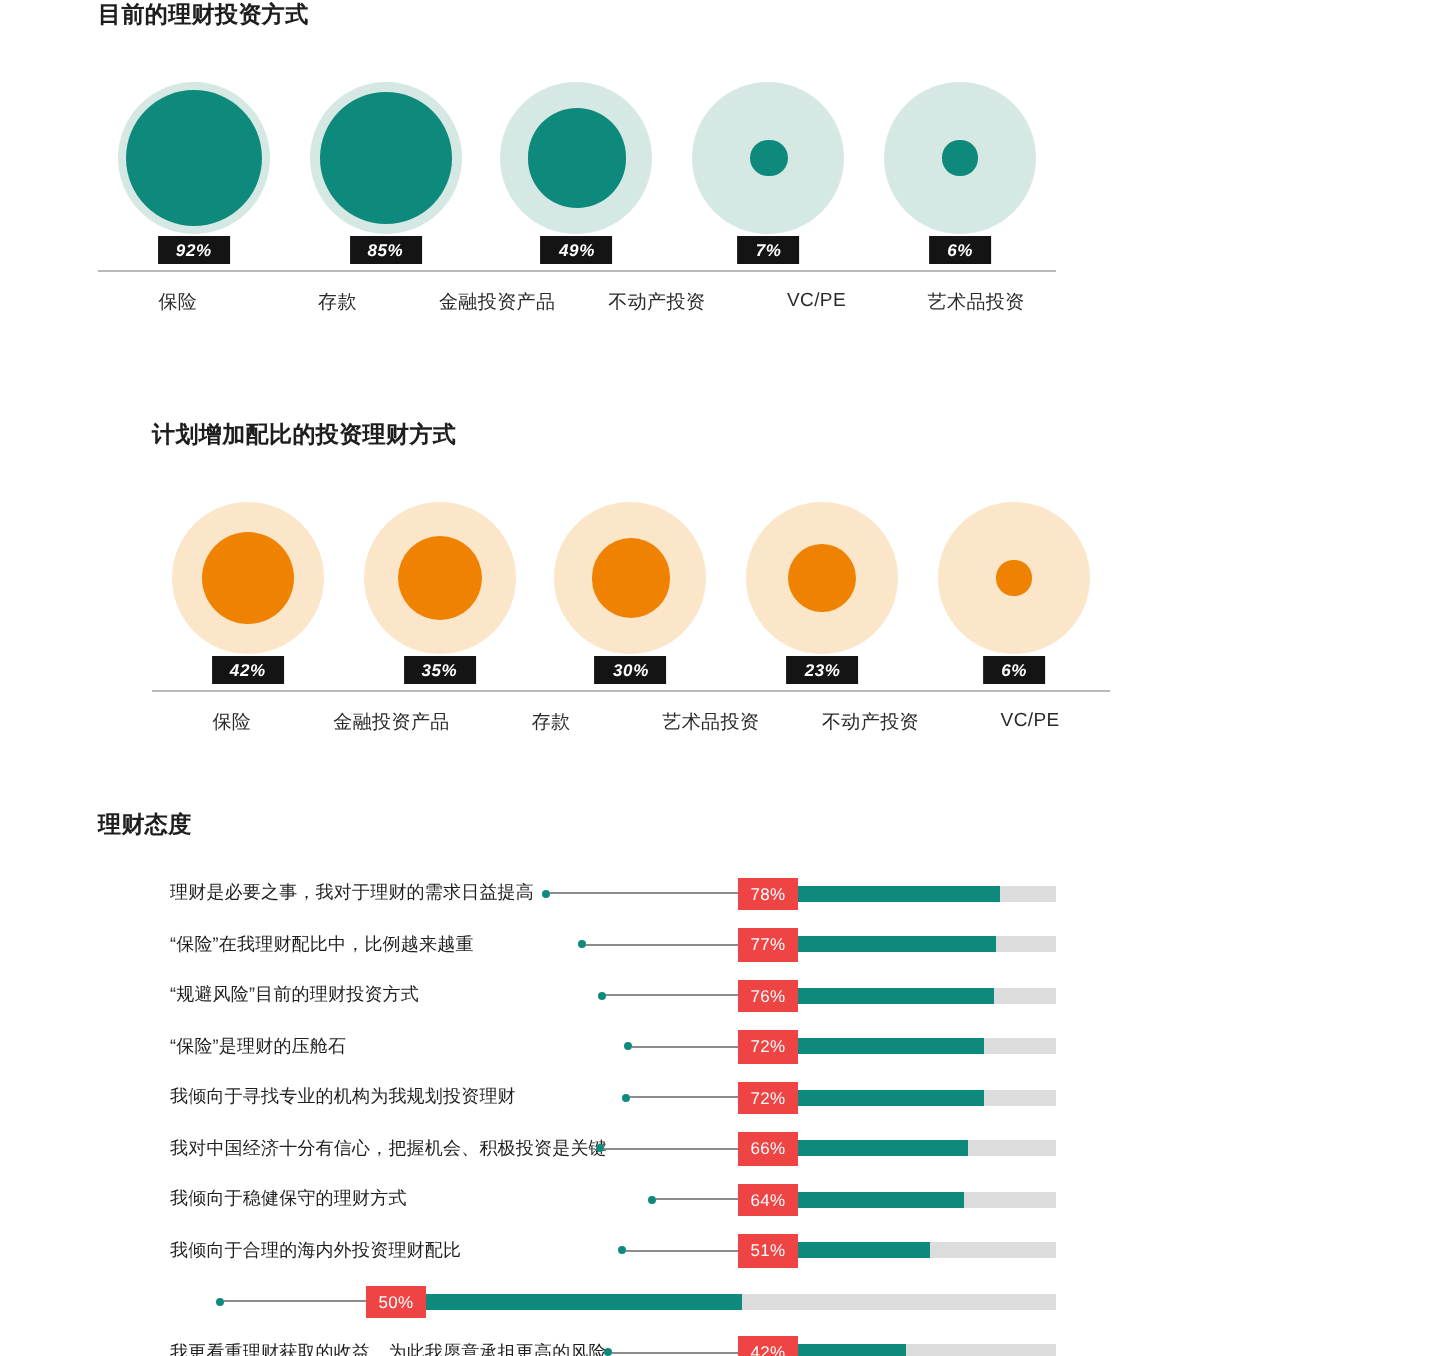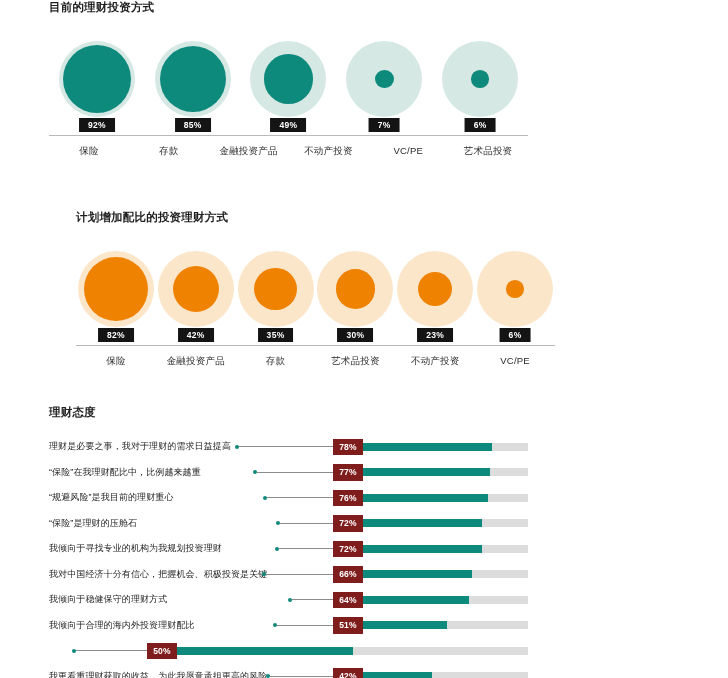--- a/index.html
+++ b/index.html
@@ -56,20 +56,21 @@
     bottom: -2px;
     background: #141414;
     color: #ffffff;
     font-size: 8.5px;
     font-weight: bold;
     letter-spacing: 0.3px;
     line-height: 1;
     padding: 3px 9px 3px 9px;
     white-space: nowrap;
     z-index: 3;
+    font-style: italic;
   }
   .axis-line {
     margin: 5px 49px 0 49px;
     border-top: 1px solid #b9b9b9;
     height: 0;
   }
   .cat-row {
     display: flex;
     padding: 0 49px;
     margin-top: 9px;
@@ -83,20 +84,21 @@
   }
 
   
   .bar-chart { margin-top: 14px; }
   .bar-row {
     display: flex;
     align-items: center;
     height: 25.5px;
     padding-left: 49px;
     padding-right: 49px;
+    margin-left: 36px;
   }
   .bar-label {
     width: 186px;
     font-size: 9px;
     color: #1f1f1f;
     white-space: nowrap;
     flex: 0 0 186px;
     letter-spacing: .1px;
   }
   .connector {
@@ -112,24 +114,24 @@
     border-radius: 50%;
     flex: 0 0 4px;
   }
   .conn-line {
     height: 1px;
     background: #8c8c8c;
     flex: 1 1 auto;
   }
   .bar-value {
     flex: 0 0 30px;
-    background: #7f1d1d;
+    background: #ef4444;
     color: #ffffff;
     font-size: 8.5px;
-    font-weight: bold;
+    font-weight: normal;
     text-align: center;
     line-height: 1;
     padding: 4px 0 4px 0;
     letter-spacing: .2px;
     z-index: 2;
   }
   .bar-track {
     flex: 1 1 auto;
     height: 8px;
     background: #dcdcdc;
@@ -190,26 +192,20 @@
       </div>
   </div>
 </div>
 
 <div class="section" id="sec2" style="top:210px;margin-left:27px;">
   <h2 class="section-title">计划增加配比的投资理财方式</h2>
   <div class="bubble-chart">
     <div class="bubble-row" id="bubbles2">
         <div class="bubble-cell">
           <div class="bubble-outer" style="width: 76px; height: 76px; background: rgb(252, 230, 202);">
-            <div class="bubble-inner" style="width: 64.6554px; height: 64.6554px; background: rgb(239, 130, 0);"></div>
-          </div>
-          <div class="bubble-value">82%</div>
-        </div>
-        <div class="bubble-cell">
-          <div class="bubble-outer" style="width: 76px; height: 76px; background: rgb(252, 230, 202);">
             <div class="bubble-inner" style="width: 46.2725px; height: 46.2725px; background: rgb(239, 130, 0);"></div>
           </div>
           <div class="bubble-value">42%</div>
         </div>
         <div class="bubble-cell">
           <div class="bubble-outer" style="width: 76px; height: 76px; background: rgb(252, 230, 202);">
             <div class="bubble-inner" style="width: 42.2408px; height: 42.2408px; background: rgb(239, 130, 0);"></div>
           </div>
           <div class="bubble-value">35%</div>
         </div>
@@ -263,21 +259,21 @@
         <div class="connector" style="width: 80px; margin-left: 18px;">
           <div class="conn-dot"></div>
           <div class="conn-line"></div>
         </div>
         <div class="bar-value">77%</div>
         <div class="bar-track">
           <div class="bar-fill" style="width: 77%;"></div>
         </div>
       </div>
       <div class="bar-row">
-        <div class="bar-label">“规避风险”是我目前的理财重心</div>
+        <div class="bar-label">“规避风险”目前的理财投资方式</div>
         <div class="connector" style="width: 70px; margin-left: 28px;">
           <div class="conn-dot"></div>
           <div class="conn-line"></div>
         </div>
         <div class="bar-value">76%</div>
         <div class="bar-track">
           <div class="bar-fill" style="width: 76%;"></div>
         </div>
       </div>
       <div class="bar-row">

